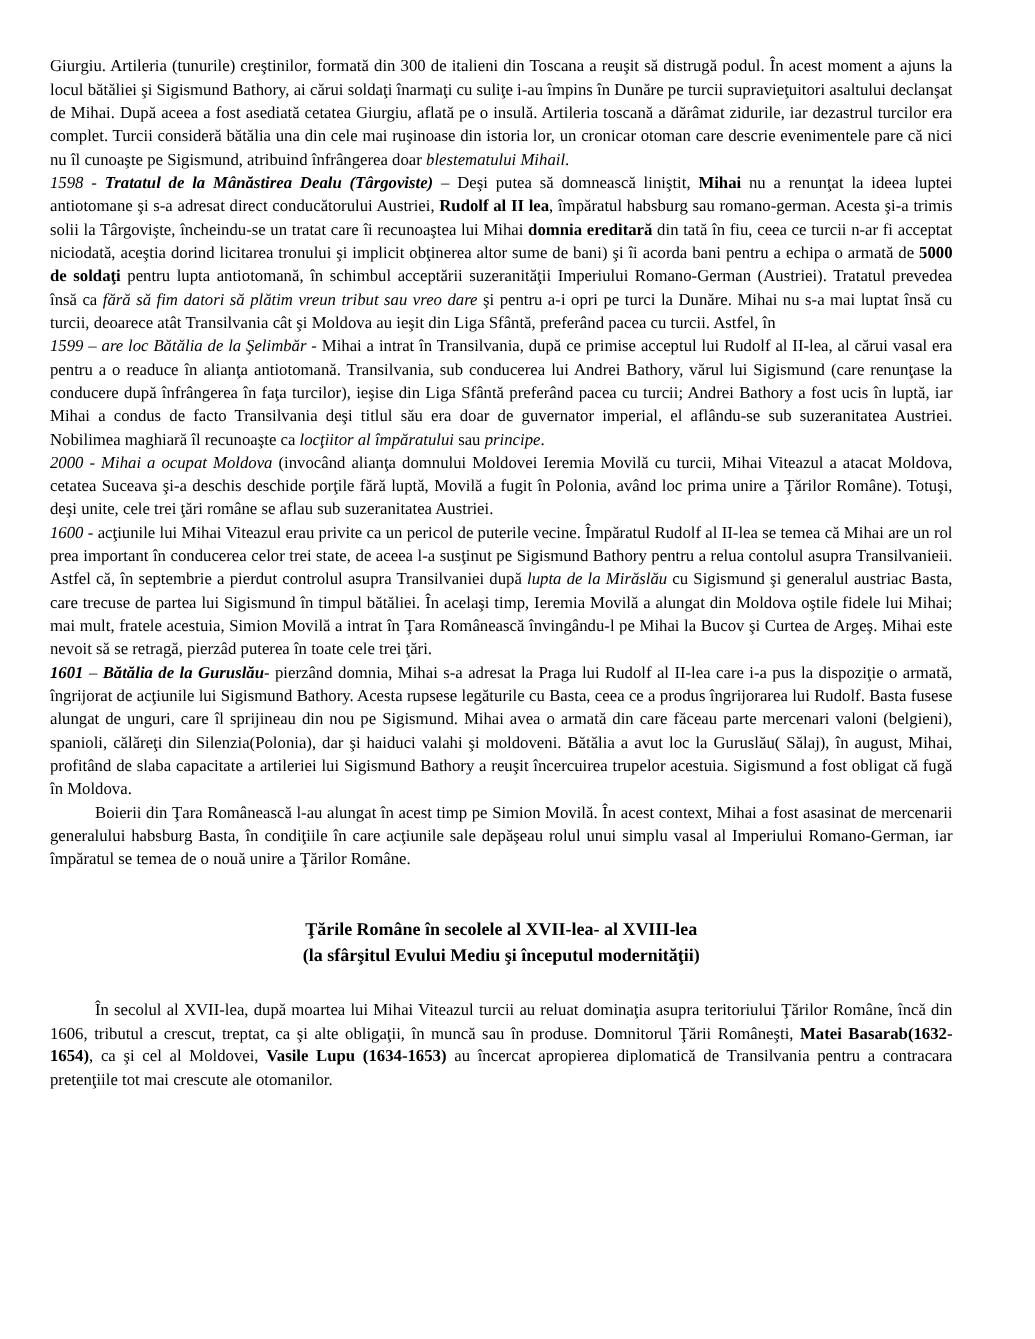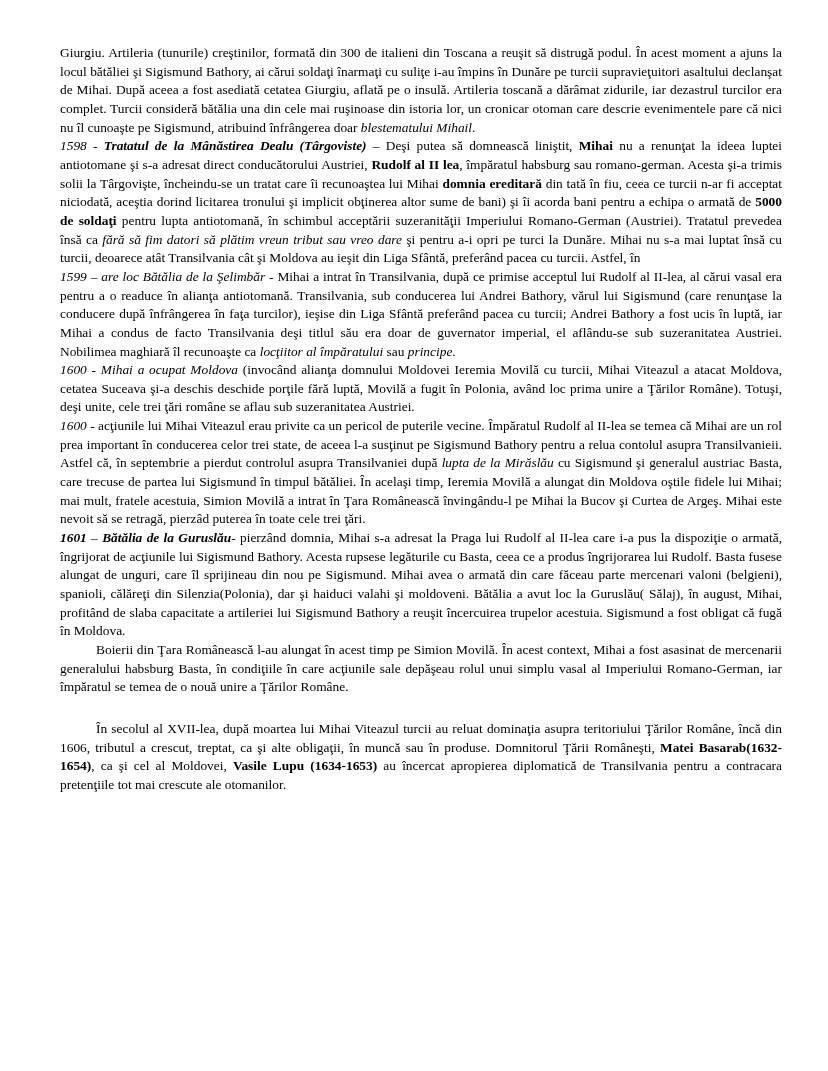--- a/index.html
+++ b/index.html
@@ -13,21 +13,21 @@
     font-family: "Liberation Serif", "DejaVu Serif", serif;
     color: #000000;
     overflow: hidden;
   }
   .page {
     position: relative;
     width: 828px;
     height: 1071px;
     background: #ffffff;
     box-sizing: border-box;
-    padding: 44px 53px 0 60px;
+    padding: 44px 53px 0 40px;
   }
   .doc {
     width: 722px;
     font-size: 13.4px;
     line-height: 18.65px;
     text-align: justify;
     text-justify: inter-word;
     -webkit-hyphens: none;
     hyphens: none;
   }
@@ -65,22 +65,26 @@
 </style>
 </head>
 <body>
 
 <div class="page">
   <div class="doc">
     <div id="body-paragraphs">
         <p class="para"><span>Giurgiu. Artileria (tunurile) creştinilor, formată din 300 de italieni din Toscana a reuşit să distrugă podul. În acest moment a ajuns la locul bătăliei şi Sigismund Bathory, ai cărui soldaţi înarmaţi cu suliţe i-au împins în Dunăre pe turcii supravieţuitori asaltului declanşat de Mihai. După aceea a fost asediată cetatea Giurgiu, aflată pe o insulă. Artileria toscană a dărâmat zidurile, iar dezastrul turcilor era complet. Turcii consideră bătălia una din cele mai ruşinoase din istoria lor, un cronicar otoman care descrie evenimentele pare că nici nu îl cunoaşte pe Sigismund, atribuind înfrângerea doar </span><span class="i">blestematului Mihail</span><span>.</span></p>
         <p class="para"><span class="i">1598 - </span><span class="biu">Tratatul de la Mânăstirea Dealu (Târgoviste)</span><span> – Deşi putea să domnească liniştit, </span><span class="b">Mihai</span><span> nu a renunţat la ideea luptei antiotomane şi s-a adresat direct conducătorului Austriei, </span><span class="b">Rudolf al II lea</span><span>, împăratul habsburg sau romano-german.  Acesta şi-a trimis solii la Târgovişte, încheindu-se un tratat care îi recunoaştea lui Mihai </span><span class="b">domnia ereditară</span><span> din tată în fiu, ceea ce turcii n-ar fi acceptat niciodată, aceştia dorind licitarea tronului şi implicit obţinerea altor sume de bani) şi îi acorda bani pentru a echipa o armată de </span><span class="b">5000 de soldaţi</span><span> pentru lupta antiotomană, în schimbul acceptării suzeranităţii Imperiului Romano-German (Austriei). Tratatul prevedea însă ca </span><span class="i">fără să fim datori să plătim vreun tribut sau vreo dare</span><span> şi pentru a-i opri pe turci la Dunăre. Mihai nu s-a mai luptat însă cu turcii, deoarece atât Transilvania cât şi Moldova au ieşit din Liga Sfântă, preferând pacea cu turcii. Astfel, în</span></p>
         <p class="para"><span class="i">1599 – are loc Bătălia de la Şelimbăr</span><span> - Mihai a intrat în Transilvania, după ce primise acceptul lui Rudolf al II-lea, al cărui vasal era pentru a o readuce în alianţa antiotomană. Transilvania,  sub conducerea lui Andrei Bathory, vărul lui Sigismund (care renunţase la conducere după înfrângerea în faţa turcilor), ieşise din Liga Sfântă preferând pacea cu turcii;  Andrei Bathory a fost  ucis în luptă, iar Mihai a condus de facto Transilvania deşi titlul său era doar de guvernator imperial, el aflându-se sub suzeranitatea Austriei. Nobilimea maghiară îl recunoaşte ca </span><span class="i">locţiitor al împăratului</span><span> sau </span><span class="i">principe</span><span>.</span></p>
-        <p class="para"><span class="i">1600 - Mihai a ocupat Moldova</span><span> (invocând alianţa domnului Moldovei Ieremia Movilă cu turcii, Mihai Viteazul a atacat Moldova, cetatea Suceava şi-a deschis deschide porţile fără luptă, Movilă a fugit în Polonia, având loc prima unire a Ţărilor Române). Totuşi, deşi unite, cele trei ţări române se aflau sub suzeranitatea Austriei.</span></p>
+        <p class="para"><span class="i">2000 - Mihai a ocupat Moldova</span><span> (invocând alianţa domnului Moldovei Ieremia Movilă cu turcii, Mihai Viteazul a atacat Moldova, cetatea Suceava şi-a deschis deschide porţile fără luptă, Movilă a fugit în Polonia, având loc prima unire a Ţărilor Române). Totuşi, deşi unite, cele trei ţări române se aflau sub suzeranitatea Austriei.</span></p>
         <p class="para"><span class="i">1600</span><span> - acţiunile lui Mihai Viteazul erau privite ca un pericol de puterile vecine. Împăratul Rudolf al II-lea se temea că Mihai are un rol prea important în conducerea celor trei state, de aceea l-a susţinut pe Sigismund Bathory pentru a relua contolul asupra Transilvanieii. Astfel că, în septembrie a pierdut controlul asupra Transilvaniei după </span><span class="i">lupta de la Mirăslău</span><span> cu Sigismund şi generalul austriac Basta, care trecuse de partea lui Sigismund în timpul bătăliei. În acelaşi timp, Ieremia Movilă a alungat din Moldova oştile fidele lui Mihai; mai mult, fratele acestuia, Simion Movilă a intrat în Ţara Românească învingându-l pe Mihai la Bucov şi Curtea de Argeş. Mihai este nevoit să se retragă, pierzâd puterea în toate cele trei ţări.</span></p>
         <p class="para"><span class="bi">1601</span><span class="i"> – </span><span class="biu">Bătălia de la Guruslău</span><span>- pierzând domnia, Mihai s-a adresat la Praga lui Rudolf al II-lea care i-a pus la dispoziţie o armată, îngrijorat de acţiunile lui Sigismund Bathory. Acesta rupsese legăturile cu Basta, ceea ce a produs îngrijorarea lui Rudolf. Basta fusese alungat de unguri, care  îl sprijineau din nou pe Sigismund. Mihai avea o armată din care făceau parte mercenari valoni (belgieni), spanioli, călăreţi din Silenzia(Polonia), dar şi haiduci valahi şi moldoveni. Bătălia a avut loc la Guruslău( Sălaj), în august, Mihai, profitând de slaba capacitate a artileriei lui Sigismund Bathory a reuşit încercuirea trupelor acestuia. Sigismund a fost obligat că fugă în Moldova.</span></p>
         <p class="para indent"><span>Boierii din Ţara Românească l-au alungat în acest timp pe Simion Movilă. În acest context, Mihai a fost asasinat de mercenarii generalului habsburg Basta, în condiţiile în care acţiunile sale depăşeau rolul unui simplu vasal al Imperiului Romano-German, iar împăratul se temea de o nouă unire a Ţărilor Române.</span></p>
       </div>
+    <div class="heading-block">
+      <span class="heading-line">Ţările Române în secolele al XVII-lea- al XVIII-lea</span>
+      <span class="heading-line">(la sfârşitul Evului Mediu şi începutul modernităţii)</span>
+    </div>
     <div class="tail-block">
       <p class="para indent" id="closing-paragraph"><span>În secolul al XVII-lea, după moartea lui Mihai Viteazul turcii au reluat dominaţia asupra teritoriului Ţărilor Române, încă din 1606, tributul a crescut, treptat, ca şi alte obligaţii, în muncă sau în produse. Domnitorul Ţării Româneşti, </span><span class="b">Matei Basarab(1632-1654)</span><span>, ca şi cel al Moldovei, </span><span class="b">Vasile Lupu (1634-1653)</span><span> au încercat apropierea diplomatică de Transilvania pentru a contracara pretenţiile tot mai crescute ale otomanilor.</span></p>
     </div>
   </div>
 </div>
 
 </body></html>

